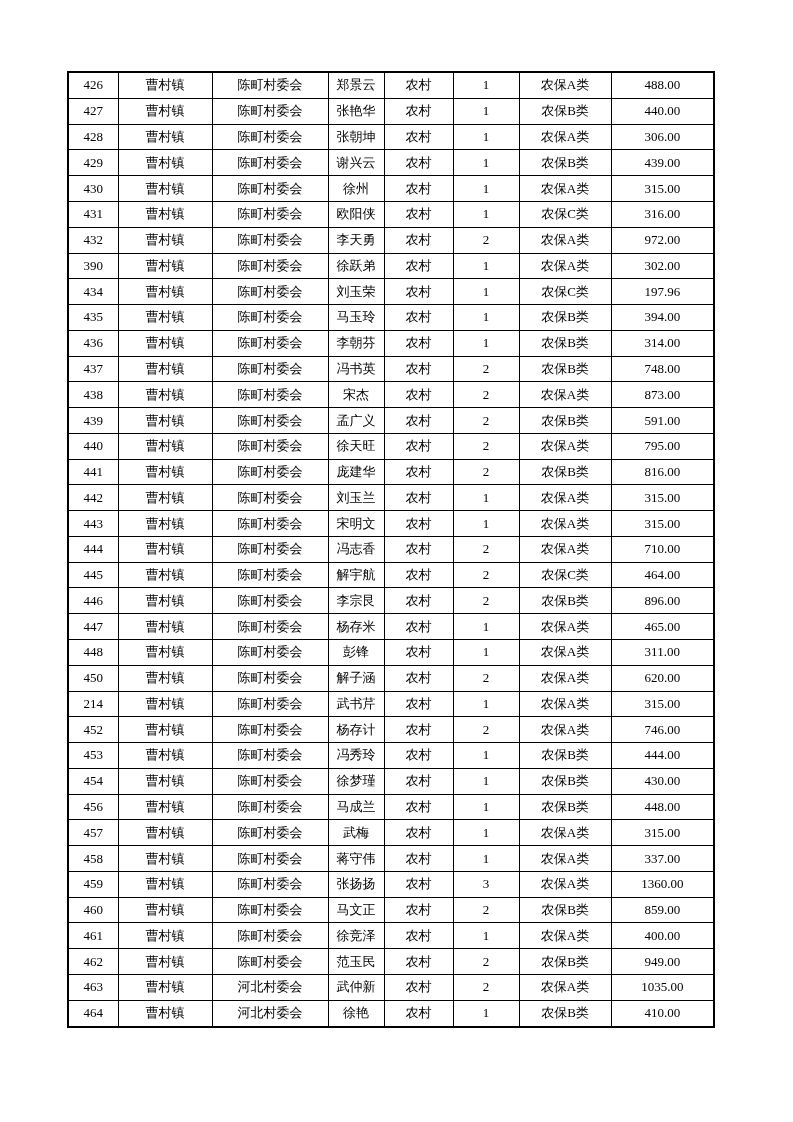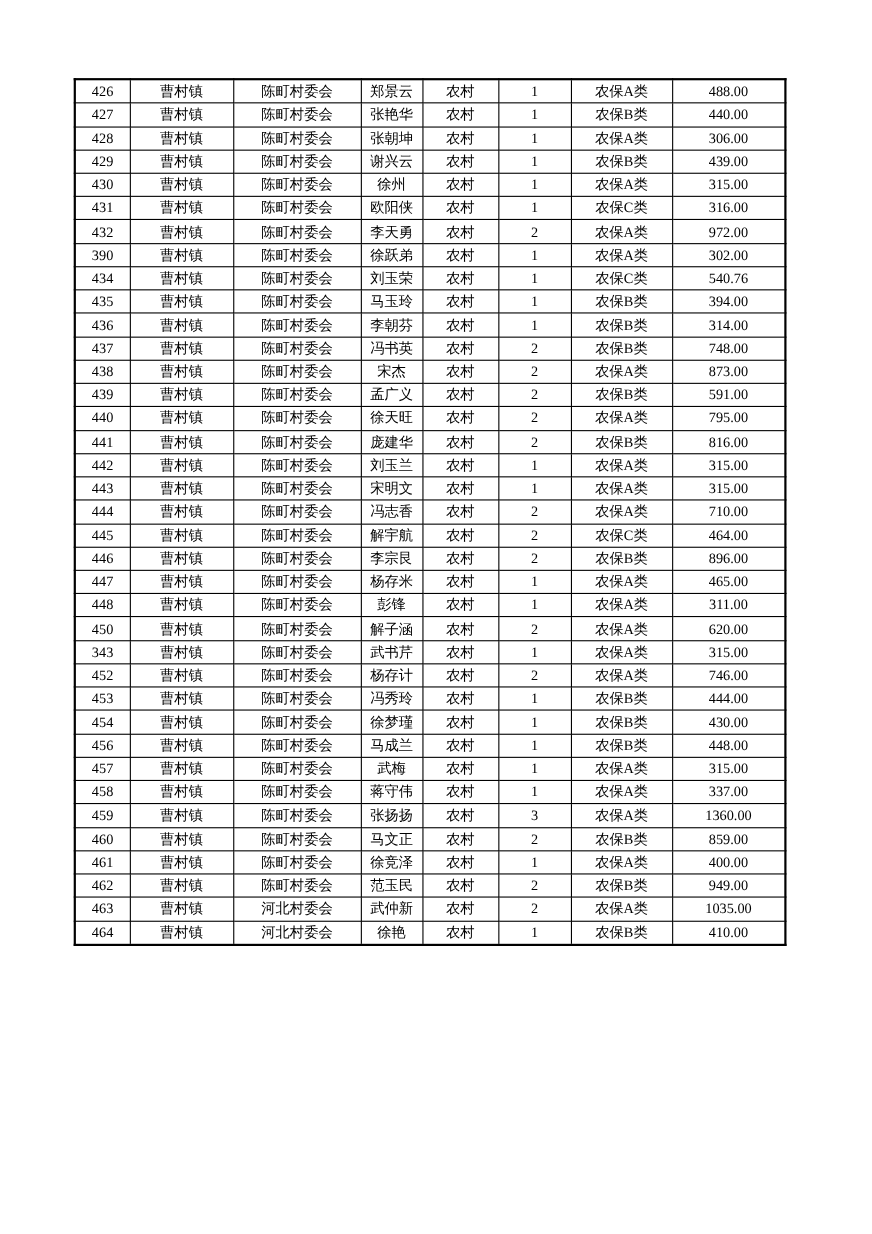--- a/index.html
+++ b/index.html
@@ -13,21 +13,21 @@
     width: 793px;
     height: 1122px;
     background: #ffffff;
     overflow: hidden;
   }
   table.data-table {
     position: absolute;
     left: 67px;
     top: 71px;
     width: 646px;
-    height: 789px;
+    height: 957px;
     border-collapse: collapse;
     table-layout: fixed;
     border: 2px solid #000000;
   }
   table.data-table td {
     border: 1px solid #000000;
     text-align: center;
     vertical-align: middle;
     font-size: 13px;
     color: #000000;
@@ -142,21 +142,21 @@
           <td>302.00</td>
         </tr>
         <tr>
           <td>434</td>
           <td>曹村镇</td>
           <td>陈町村委会</td>
           <td>刘玉荣</td>
           <td>农村</td>
           <td>1</td>
           <td>农保C类</td>
-          <td>540.76</td>
+          <td>197.96</td>
         </tr>
         <tr>
           <td>435</td>
           <td>曹村镇</td>
           <td>陈町村委会</td>
           <td>马玉玲</td>
           <td>农村</td>
           <td>1</td>
           <td>农保B类</td>
           <td>394.00</td>
@@ -295,21 +295,21 @@
           <td>450</td>
           <td>曹村镇</td>
           <td>陈町村委会</td>
           <td>解子涵</td>
           <td>农村</td>
           <td>2</td>
           <td>农保A类</td>
           <td>620.00</td>
         </tr>
         <tr>
-          <td>343</td>
+          <td>214</td>
           <td>曹村镇</td>
           <td>陈町村委会</td>
           <td>武书芹</td>
           <td>农村</td>
           <td>1</td>
           <td>农保A类</td>
           <td>315.00</td>
         </tr>
         <tr>
           <td>452</td>

